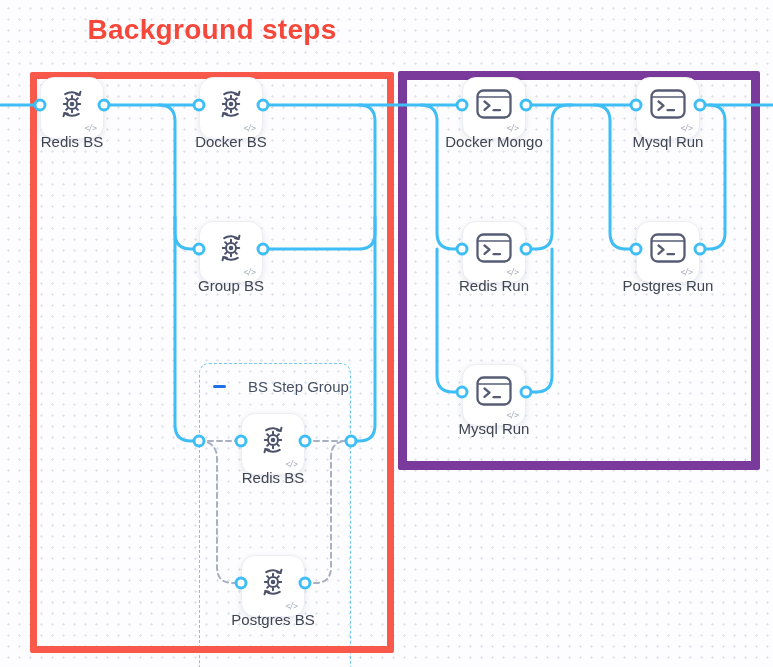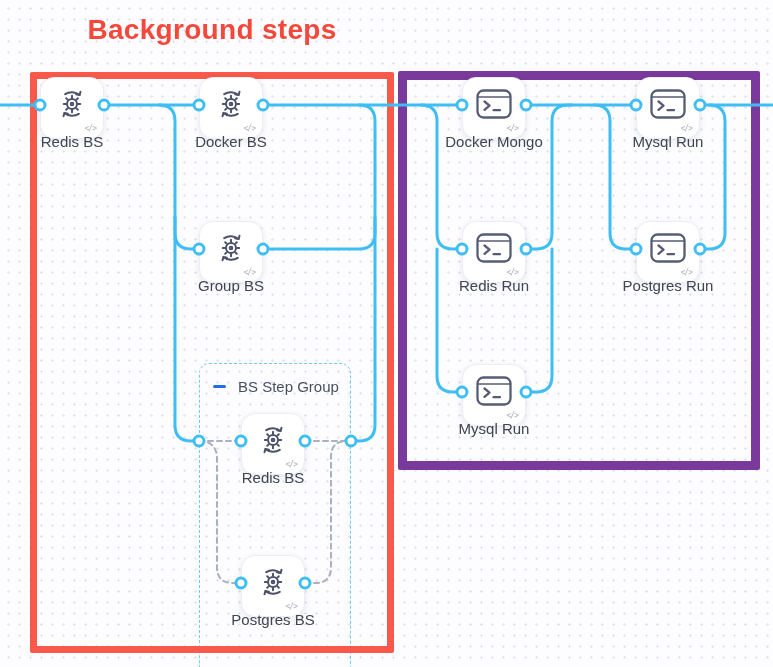--- a/index.html
+++ b/index.html
@@ -13,21 +13,21 @@
   .title{position:absolute;top:14px;font-size:28px;font-weight:800;text-align:center;letter-spacing:.3px;}
   #bg-title{left:30px;width:364px;color:#F5483B;}
   #run-title{left:398px;width:362px;color:#742D96;}
   .anno-box{position:absolute;box-sizing:border-box;z-index:2;border-radius:2px;}
   #bg-box{left:30px;top:72px;width:364px;height:581px;border:7px solid #F9594A;}
   #run-box{left:398px;top:71px;width:362px;height:399px;border:9px solid #7A3A9B;}
   #step-group{
     position:absolute;left:199px;top:363px;width:152px;height:330px;z-index:1;
     border:1.5px dashed #72C9F2;border-radius:10px;box-sizing:border-box;
   }
-  .group-header{position:absolute;left:13px;top:14px;display:flex;align-items:center;gap:12px;}
+  .group-header{position:absolute;left:13px;top:14px;display:flex;align-items:center;gap:22px;}
   .collapse-dash{width:13px;height:3px;border-radius:2px;background:#1E6FE8;}
   .group-label{font-size:15px;color:#465061;}
   .node{position:absolute;width:64px;z-index:3;}
   .card{
     position:relative;width:64px;height:62px;background:#fff;border:1px solid #ECEEF4;
     border-radius:14px;box-sizing:border-box;box-shadow:0 2px 6px rgba(30,40,80,.10);
   }
   .node-icon{position:absolute;left:50%;top:26px;transform:translate(-50%,-50%);}
   .code-badge{
     position:absolute;right:7px;bottom:5px;font-size:8px;color:#A9AFBE;

